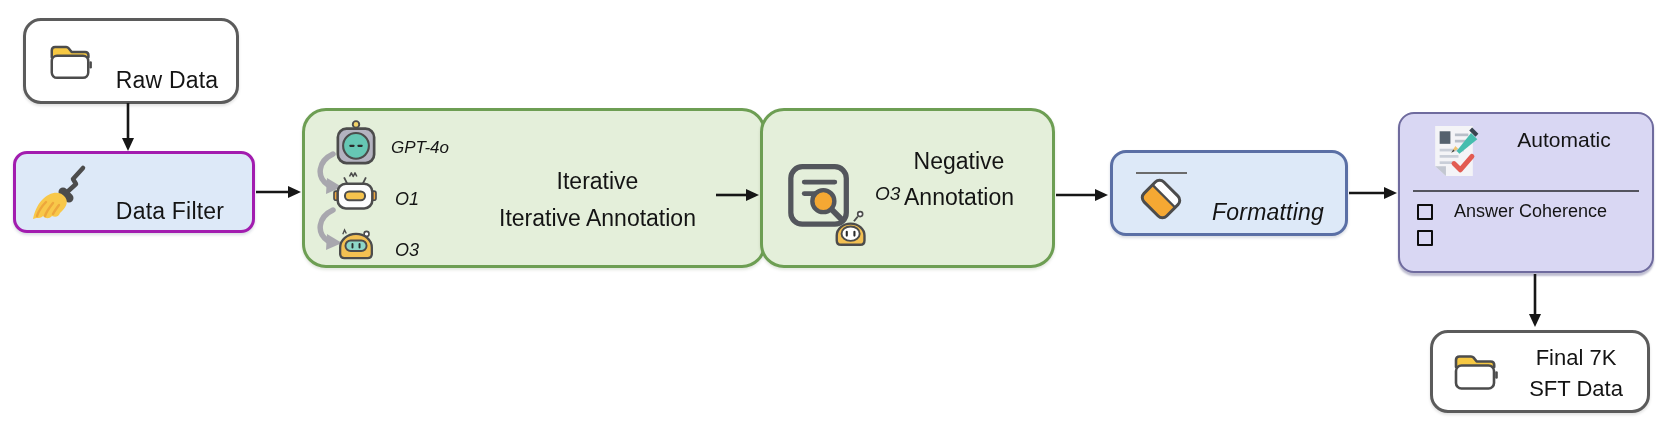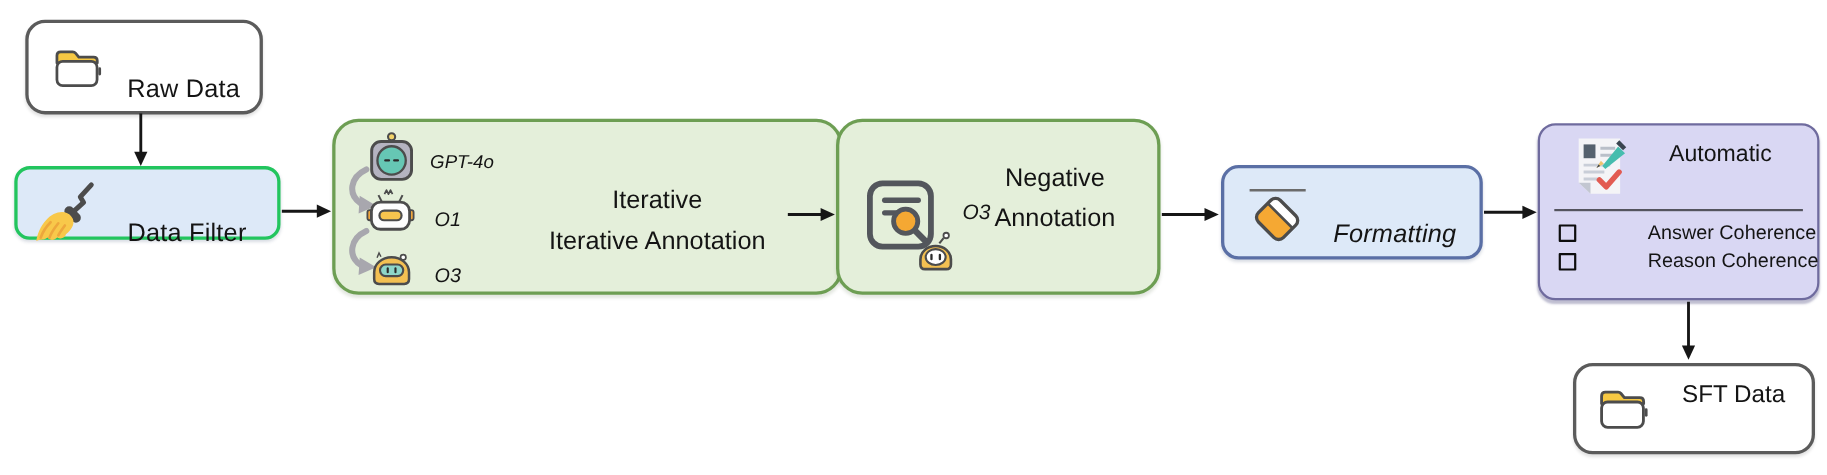--- a/index.html
+++ b/index.html
@@ -20,36 +20,36 @@
   .node-label{font-size:23px;font-weight:400;letter-spacing:0.2px;white-space:nowrap;}
   .abs{position:absolute;}
   .center-text{display:flex;align-items:center;justify-content:center;text-align:center;margin-top:19px;}
   .model-label{position:absolute;font-size:17px;font-style:italic;white-space:nowrap;}
   .multiline{position:absolute;text-align:center;font-size:23px;line-height:36px;}
   .check-title{position:absolute;text-align:center;font-size:21px;line-height:25px;}
   .divider{position:absolute;height:2px;background:#54545e;}
   .check-items{position:absolute;display:flex;flex-direction:column;gap:5px;}
   .check-item{display:flex;align-items:center;height:21px;}
   .cb{width:12px;height:12px;border:2.8px solid #0d0d0d;border-radius:1px;margin-right:21px;flex:none;}
-  .check-label{font-size:18px;white-space:nowrap;margin-left:44px;}
+  .check-label{font-size:18px;white-space:nowrap;}
   svg{display:block;}
 </style>
 </head>
 <body>
 
 <div class="node box-white" style="left:23px;top:18px;width:216px;height:86px;">
   <svg class="abs" style="left:20px;top:17px;" width="48" height="48" viewBox="0 0 50 44">
     <path d="M6 17 v-7 q0-3.5 3.5-3.5 h11.5 q1.6 0 2.6 1.2 l3.1 3.8 h14 q3.5 0 3.5 3.5 v2 z" fill="#f6c843" stroke="#4c4c4c" stroke-width="2.6" stroke-linejoin="round"></path>
     <rect x="6" y="15.5" width="38" height="23" rx="5.5" fill="#ffffff" stroke="#4c4c4c" stroke-width="2.6"></rect>
     <line x1="46.5" y1="22.5" x2="46.5" y2="27.5" stroke="#4c4c4c" stroke-width="2.6" stroke-linecap="round"></line>
   </svg>
   <div class="abs center-text node-label" style="left:78px;top:0;right:6px;height:80px;">Raw Data</div>
 </div>
 
-<div class="node box-blue" style="left:13px;top:151px;width:242px;height:67px;border:3px solid #22c55e;">
+<div class="node box-blue" style="left:13px;top:151px;width:242px;height:82px;border:3px solid #a21caf;">
   <svg class="abs" style="left:10px;top:7px;" width="64" height="64" viewBox="0 0 64 64">
     <polyline points="57,7 47,18 50,23 39,33" fill="none" stroke="#4c4c4c" stroke-width="4.5" stroke-linecap="round" stroke-linejoin="round"></polyline>
     <line x1="37" y1="31" x2="43" y2="37" stroke="#4c4c4c" stroke-width="9" stroke-linecap="round"></line>
     <path d="M39 36 C 34 29, 23 31, 16 39 C 11 44, 8 52, 7 58 C 12 56, 14 58, 17 55 C 20 58, 23 58, 26 55 C 30 57, 33 55, 34 52 C 40 47, 43 41, 39 36 Z" fill="#f8c84a"></path>
     <path d="M20 41 C 15 46, 12 52, 11 55 M27 42 C 23 47, 20 52, 19 55 M33 44 C 30 48, 28 51, 27 53" stroke="#eda73c" stroke-width="2.4" fill="none" stroke-linecap="round"></path>
   </svg>
   <div class="abs center-text node-label" style="left:78px;top:0;right:6px;height:76px;">Data Filter</div>
 </div>
 
 <div class="node box-green" style="left:302px;top:108px;width:464px;height:160px;">
@@ -156,32 +156,32 @@
     <div>Automatic</div>
   </div>
   <div class="divider" style="left:13px;right:13px;top:76px;"></div>
   <div class="check-items" style="left:17px;top:87px;">
     <div class="check-item">
       <span class="cb"></span>
       <span class="check-label">Answer Coherence</span>
     </div>
     <div class="check-item">
       <span class="cb"></span>
-      <span class="check-label">Reason Coherence</span>
     </div>
   </div>
 </div>
 
 <div class="node box-white" style="left:1430px;top:330px;width:220px;height:83px;">
   <svg class="abs" style="left:17px;top:14px;" width="50" height="50" viewBox="0 0 50 44">
     <path d="M6 17 v-7 q0-3.5 3.5-3.5 h11.5 q1.6 0 2.6 1.2 l3.1 3.8 h14 q3.5 0 3.5 3.5 v2 z" fill="#f6c843" stroke="#4c4c4c" stroke-width="2.6" stroke-linejoin="round"></path>
     <rect x="6" y="15.5" width="38" height="23" rx="5.5" fill="#ffffff" stroke="#4c4c4c" stroke-width="2.6"></rect>
     <line x1="46.5" y1="22.5" x2="46.5" y2="27.5" stroke="#4c4c4c" stroke-width="2.6" stroke-linecap="round"></line>
   </svg>
   <div class="multiline" style="left:78px;right:6px;top:9px;line-height:31px;font-size:22px;">
+    <div>Final 7K</div>
     <div>SFT Data</div>
   </div>
 </div>
 
 <svg class="abs" style="left:119px;top:103px;" width="18" height="49" viewBox="0 0 18 49">
   <line x1="9" y1="0" x2="9" y2="36" stroke="#161616" stroke-width="2.6"></line>
   <polygon points="3,35 15,35 9,48" fill="#161616"></polygon>
 </svg>
 
 <svg class="abs" style="left:256px;top:183px;" width="46" height="18" viewBox="0 0 46 18">

